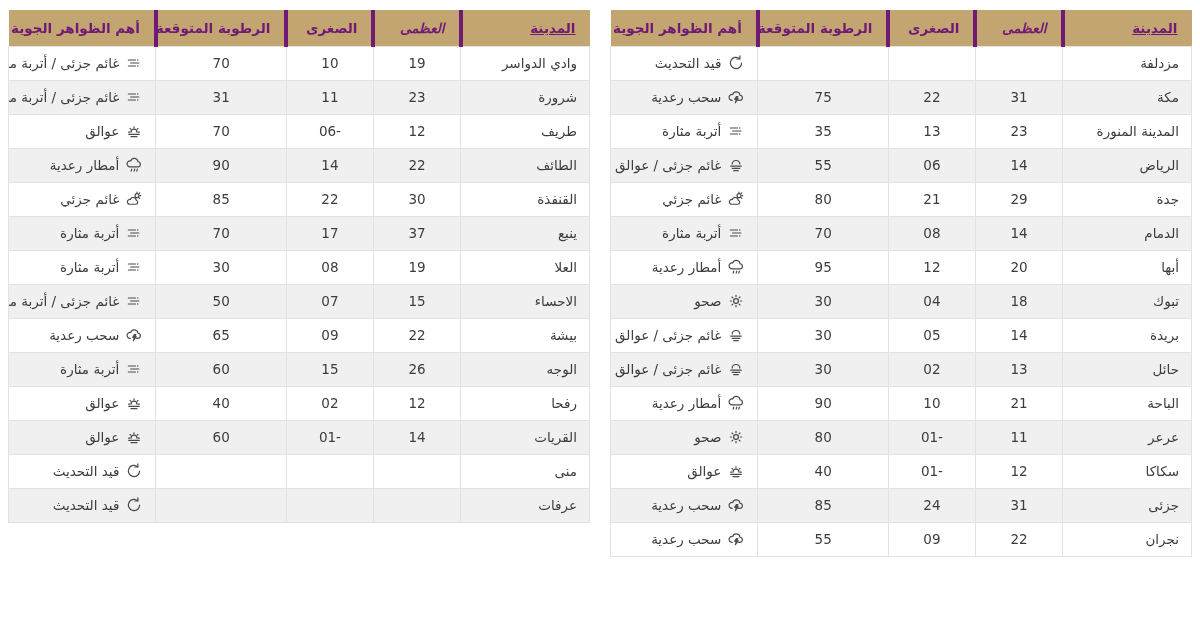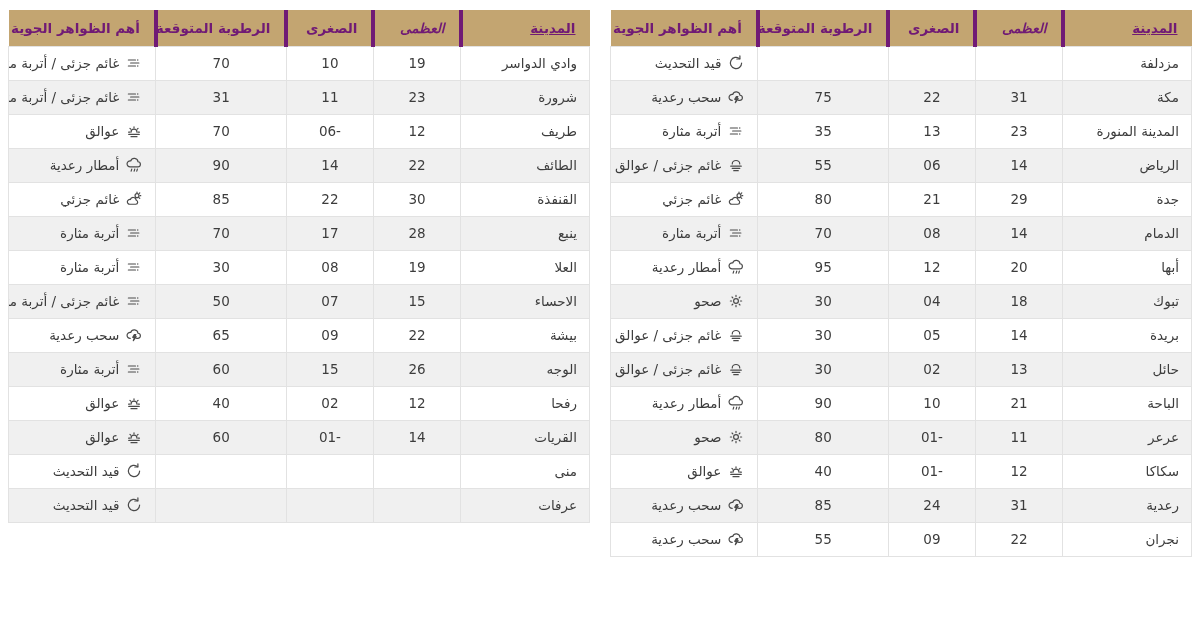--- a/index.html
+++ b/index.html
@@ -185,21 +185,21 @@
               <td class="num">12</td>
               <td class="num">-01</td>
               <td class="num">40</td>
               <td class="phen"><span class="wicon"><svg viewBox="0 0 24 24">
                     <path fill="none" stroke="#4a4a4a" stroke-width="1.6" stroke-linecap="round" stroke-linejoin="round" d="M8 13.5a4 4 0 0 1 8 0"></path>
                     <path fill="none" stroke="#4a4a4a" stroke-width="1.6" stroke-linecap="round" stroke-linejoin="round" d="M12 6.3v1.6M6.6 8.4l1.1 1.1M17.4 8.4l-1.1 1.1M4.8 13.5h1.6M17.6 13.5h1.6"></path>
                     <path fill="none" stroke="#4a4a4a" stroke-width="1.6" stroke-linecap="round" stroke-linejoin="round" d="M5 16.5h14M8 19.5h8"></path>
                   </svg></span><span>عوالق</span></td>
             </tr>
             <tr class="alt">
-              <td class="city">رعدية</td>
+              <td class="city">جزئى</td>
               <td class="num">31</td>
               <td class="num">24</td>
               <td class="num">85</td>
               <td class="phen"><span class="wicon"><svg viewBox="0 0 24 24">
                     <path fill="none" stroke="#4a4a4a" stroke-width="1.6" stroke-linecap="round" stroke-linejoin="round" d="M7 16.5a4 4 0 1 1 .6-7.9 5 5 0 0 1 9.7 1.1 3.4 3.4 0 0 1-.4 6.8h-1.4"></path>
                     <path fill="none" stroke="#4a4a4a" stroke-width="1.6" stroke-linecap="round" stroke-linejoin="round" d="M12.5 11.5l-2.2 3.6h2.4l-1.6 4.4 4-5.2h-2.3l1.6-2.8z"></path>
                   </svg></span><span>سحب رعدية</span></td>
             </tr>
             <tr>
               <td class="city">نجران</td>
@@ -276,21 +276,21 @@
               <td class="num">22</td>
               <td class="num">85</td>
               <td class="phen"><span class="wicon"><svg viewBox="0 0 24 24">
                     <circle cx="16" cy="7.5" r="2.6" fill="none" stroke="#4a4a4a" stroke-width="1.6" stroke-linecap="round" stroke-linejoin="round"></circle>
                     <path fill="none" stroke="#4a4a4a" stroke-width="1.6" stroke-linecap="round" stroke-linejoin="round" d="M16 2.8v1M20 7.5h1M19 4.5l.7-.7M19 10.5l.7.7"></path>
                     <path fill="none" stroke="#4a4a4a" stroke-width="1.6" stroke-linecap="round" stroke-linejoin="round" d="M6.5 19a3.2 3.2 0 1 1 .6-6.3 4 4 0 0 1 7.8 1 2.7 2.7 0 0 1-.5 5.3z"></path>
                   </svg></span><span>غائم جزئي</span></td>
             </tr>
             <tr class="alt">
               <td class="city">ينبع</td>
-              <td class="num">28</td>
+              <td class="num">37</td>
               <td class="num">17</td>
               <td class="num">70</td>
               <td class="phen"><span class="wicon"><svg viewBox="0 0 24 24">
                     <path fill="none" stroke="#4a4a4a" stroke-width="1.6" stroke-linecap="round" stroke-linejoin="round" d="M4.5 8h9.5M7.5 12h11M4.5 16h9.5"></path>
                     <circle cx="17" cy="8" r="0.9" fill="#4a4a4a" stroke="none"></circle>
                     <circle cx="17" cy="16" r="0.9" fill="#4a4a4a" stroke="none"></circle>
                   </svg></span><span>أتربة مثارة</span></td>
             </tr>
             <tr>
               <td class="city">العلا</td>

